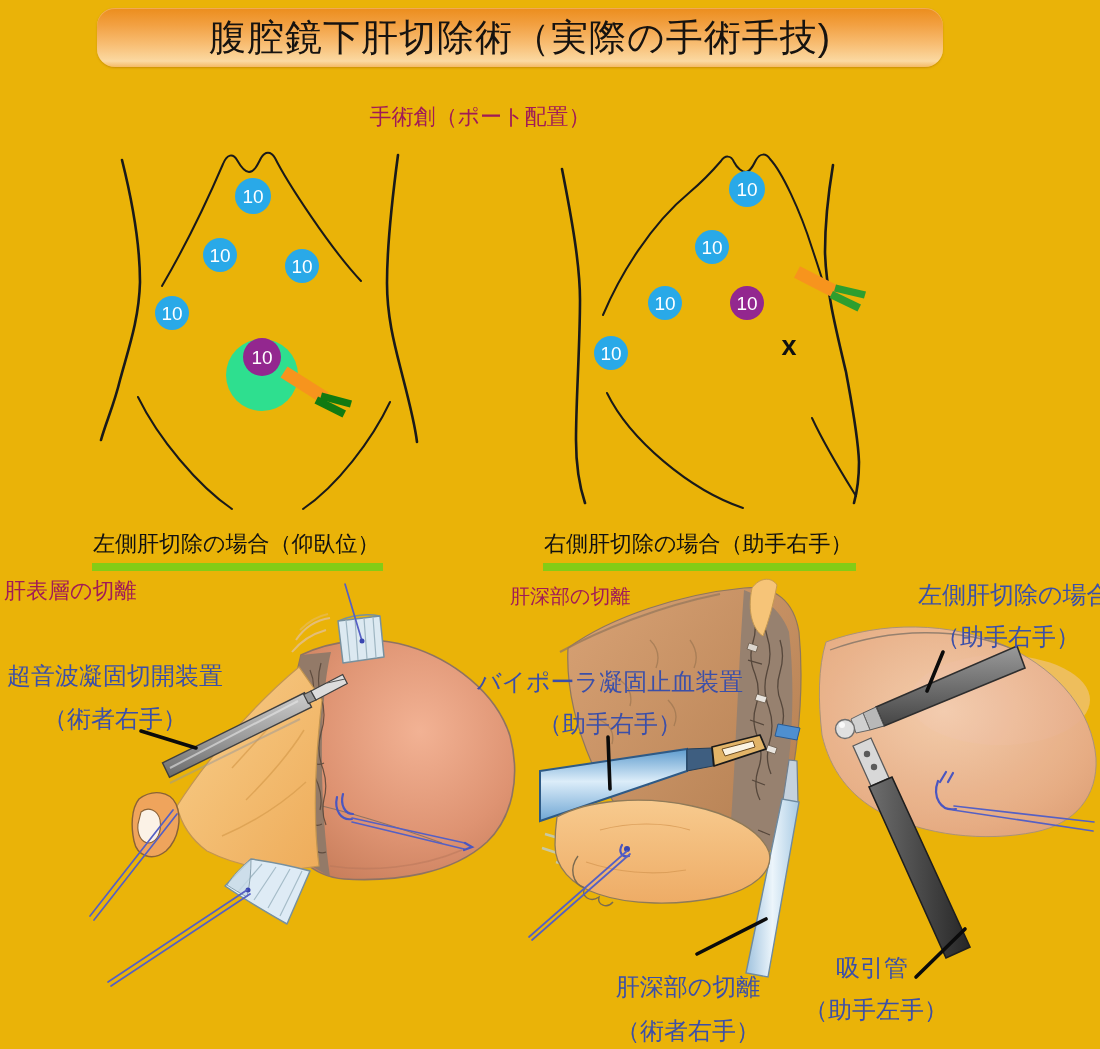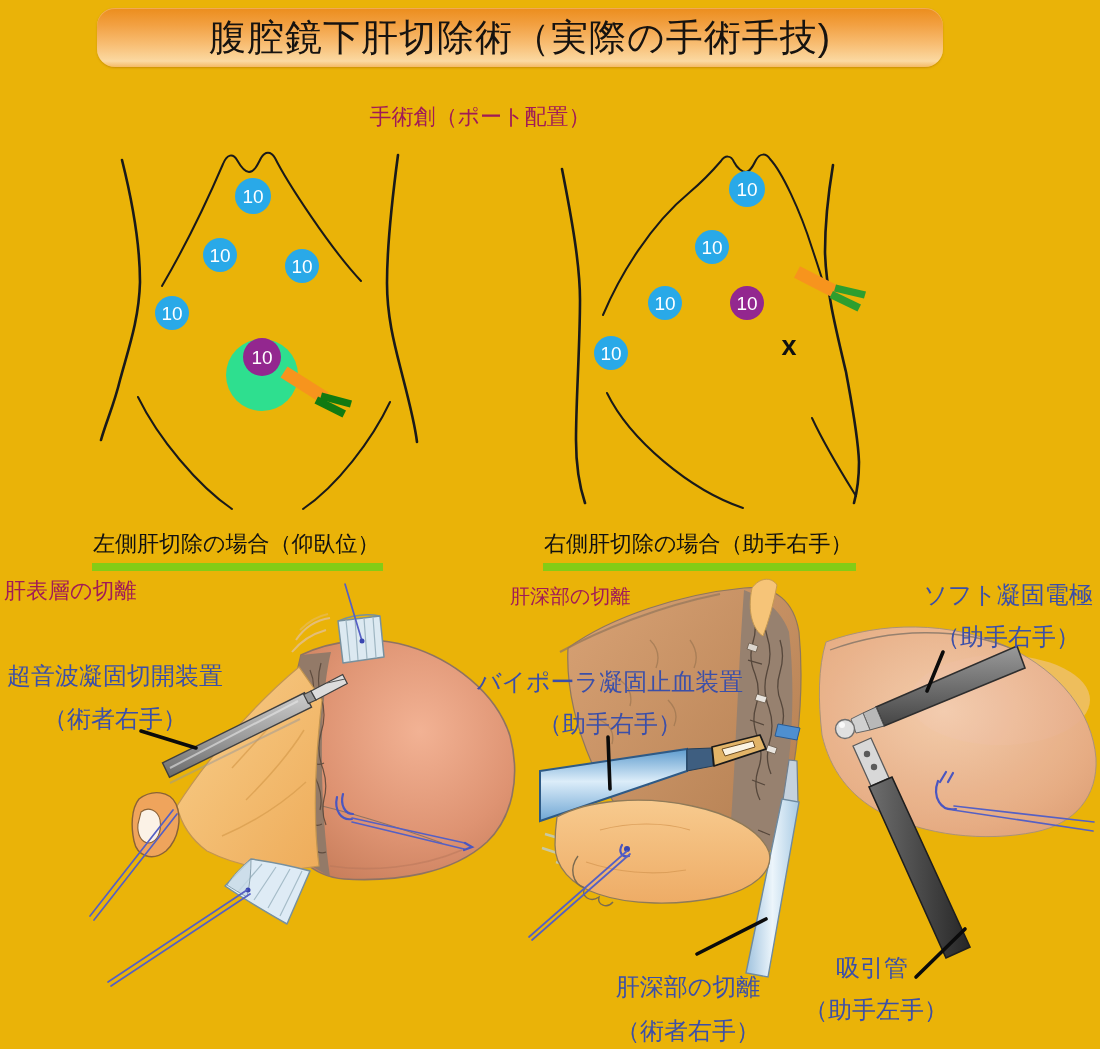--- a/index.html
+++ b/index.html
@@ -305,21 +305,21 @@
   <div class="caption right">右側肝切除の場合（助手右手）</div>
 
   <div class="proc-heading left">肝表層の切離</div>
   <div class="proc-heading right">肝深部の切離</div>
 
   <div class="instr-label lbl-ultrasonic">
     <div class="l1">超音波凝固切開装置</div>
     <div class="l2">（術者右手）</div>
   </div>
   <div class="instr-label lbl-softcoag">
-    <div class="l1">ソフト凝固電極</div>
+    <div class="l1">左側肝切除の場合</div>
     <div class="l2">（助手右手）</div>
   </div>
   <div class="instr-label lbl-bipolar">
     <div class="l1">バイポーラ凝固止血装置</div>
     <div class="l2">（助手右手）</div>
   </div>
   <div class="instr-label lbl-cusa">
     <div class="l1">肝深部の切離</div>
     <div class="l2">（術者右手）</div>
   </div>

